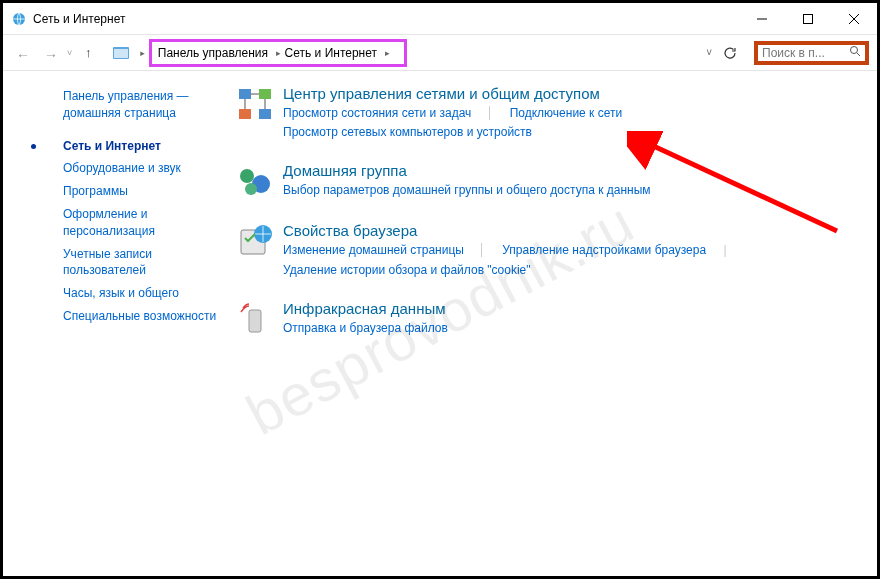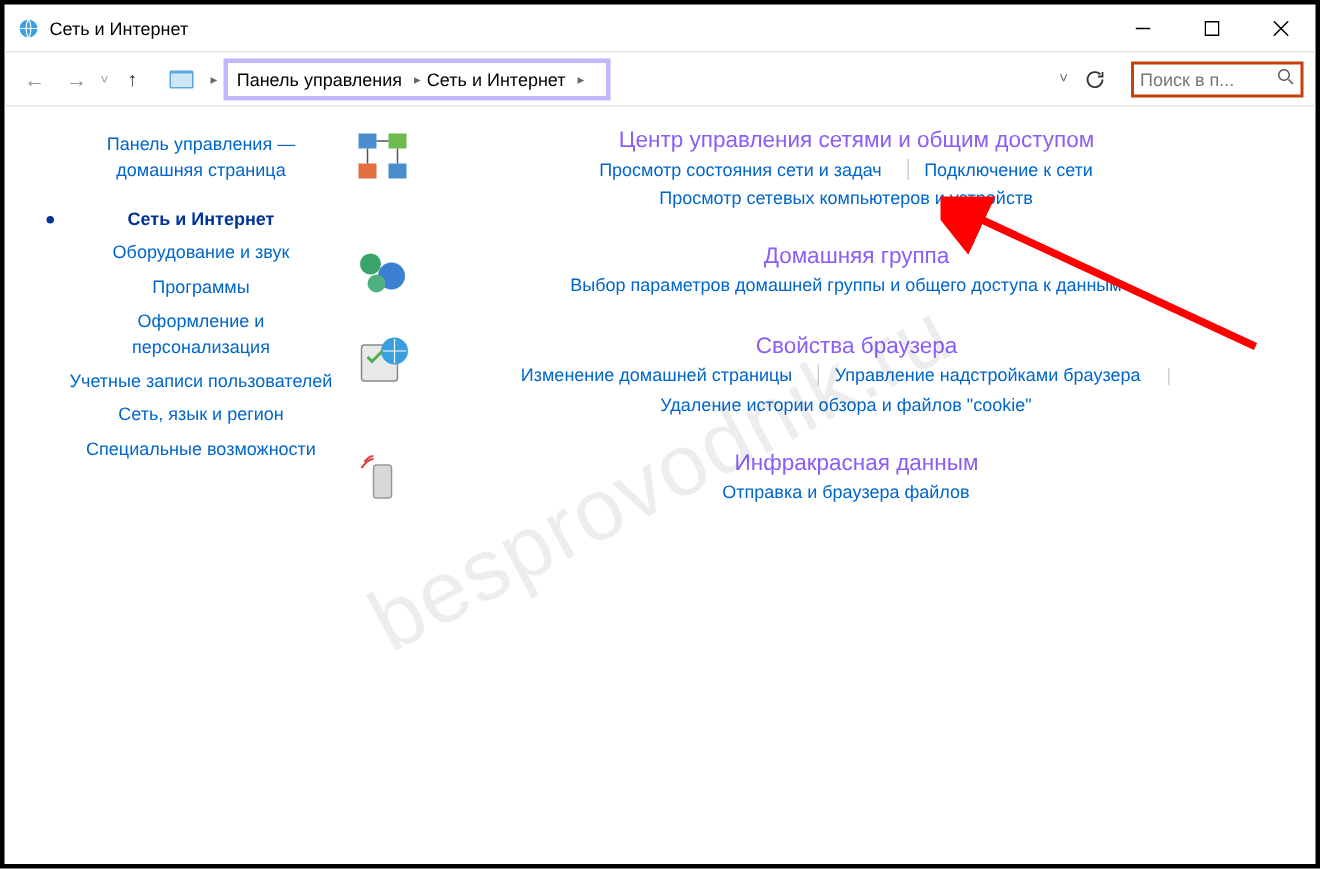--- a/index.html
+++ b/index.html
@@ -1,56 +1,56 @@
 <!DOCTYPE html>
 <html><head>
   <meta charset="utf-8">
   <style>
     * { margin:0; padding:0; box-sizing:border-box; font-family:"Segoe UI", Tahoma, sans-serif; }
     body { background:#fff; }
-    .window { width:880px; height:579px; border:3px solid #000; position:relative; background:#fff; overflow:hidden;text-align:center; }
+    .window { width:880px; height:579px; border:3px solid #000; position:relative; background:#fff; overflow:hidden; }
 
     
     .titlebar { height:32px; display:flex; align-items:center; padding:0 0 0 8px; border-bottom:1px solid #e5e5e5; }
     .titlebar .app-icon { width:16px; height:16px; margin-right:6px; }
     .titlebar .title { font-size:12px; color:#000; }
     .titlebar .win-controls { margin-left:auto; display:flex; }
     .titlebar .win-btn { width:46px; height:32px; display:flex; align-items:center; justify-content:center; color:#000; font-size:10px; }
 
     
     .toolbar { height:36px; display:flex; align-items:center; padding:0 8px; gap:4px; border-bottom:1px solid #e5e5e5; }
     .nav-arrow { width:24px; height:24px; display:flex; align-items:center; justify-content:center; color:#999; font-size:14px; }
     .up-arrow { width:24px; height:24px; display:flex; align-items:center; justify-content:center; color:#333; font-size:13px; }
     .breadcrumb-wrap { display:flex; align-items:center; height:26px; flex:1; margin:0 4px; padding-left:4px; }
     .folder-icon { width:18px; height:18px; margin-right:6px; }
-    .breadcrumb-highlight { border:3px solid #c4b5fd; padding:2px 10px 2px 6px; display:flex; align-items:center; height:28px; }
+    .breadcrumb-highlight { border:3px solid #d946ef; padding:2px 10px 2px 6px; display:flex; align-items:center; height:28px; }
     .breadcrumb-item { font-size:12px; color:#000; margin-right:4px; }
     .bc-sep { color:#666; font-size:9px; margin:0 4px; }
     .bc-tail { display:flex; align-items:center; margin-left:auto; margin-right:6px; gap:8px; }
     .refresh-btn { width:20px; height:20px; display:flex; align-items:center; justify-content:center; color:#333; }
-    .search-box { width:115px; height:24px; border:2px solid #c2410c; display:flex; align-items:center; padding:0 4px; font-size:12px; color:#777; }
+    .search-box { width:115px; height:24px; border:4px solid #c2410c; display:flex; align-items:center; padding:0 4px; font-size:12px; color:#777; }
     .search-box .glass { margin-left:auto; color:#555; font-size:12px; }
 
     
     .body { display:flex; height:calc(100% - 68px); }
     .sidebar { width:220px; padding:14px 0 0 0; }
-    .sidebar a { display:block; font-size:12px; color:#0066cc; text-decoration:none; padding:3px 0 3px 42px; line-height:1.4; }
+    .sidebar a { display:block; font-size:12px; color:#0066cc; text-decoration:none; padding:3px 0 3px 60px; line-height:1.4; }
     .sidebar a.home { color:#0066cc; }
     .sidebar .current { color:#003399; font-weight:600; position:relative; }
     .sidebar .current::before { content:""; position:absolute; left:28px; top:9px; width:5px; height:5px; background:#003399; border-radius:50%; }
     .sidebar .spacer { height:10px; }
 
     .content { flex:1; padding:14px 18px 0 12px; position:relative; }
     .category { display:flex; margin-bottom:20px; }
     .cat-icon { width:40px; height:40px; flex-shrink:0; margin-right:8px; }
     .cat-body { flex:1; }
-    .cat-title { font-size:15px; color:#8b5cf6; margin-bottom:2px; }
+    .cat-title { font-size:15px; color:#0369a1; margin-bottom:2px; }
     .cat-links { font-size:12px; color:#0066cc; line-height:1.6; }
     .cat-links span { margin-right:14px; cursor:pointer; }
-    .divider { border-left:1px solid #ccc; margin:0 10px 0 0; padding-left:10px; }
+    .divider { border-left:1px solid #ccc; margin:0 10px 0 0; padding-left:20px; }
 
     
     .red-arrow { position:absolute; right:30px; top:60px; pointer-events:none; }
 
     
     .watermark { position:absolute; left:50%; top:55%; transform:translate(-50%,-50%) rotate(-28deg); font-size:58px; color:rgba(0,0,0,0.07); font-weight:400; pointer-events:none; white-space:nowrap; letter-spacing:1px; }
   </style>
 </head>
 <body>
 
@@ -128,21 +128,21 @@
   <div class="body">
 
     <div class="sidebar">
       <a href="#" class="home">Панель управления — домашняя страница</a>
       <div class="spacer"></div>
       <a href="#" class="current">Сеть и Интернет</a>
       <a href="#">Оборудование и звук</a>
       <a href="#">Программы</a>
       <a href="#">Оформление и персонализация</a>
       <a href="#">Учетные записи пользователей</a>
-      <a href="#">Сеть, язык и регион</a>
+      <a href="#">Часы, язык и общего</a>
       <a href="#">Специальные возможности</a>
     </div>
 
     <div class="content">
 
       <div class="category">
         <div class="cat-icon">
           <svg width="40" height="40" viewBox="0 0 40 40">
               <rect x="4" y="4" width="12" height="10" fill="#4a8ed0"></rect>
               <rect x="24" y="4" width="12" height="10" fill="#6bbb4e"></rect>

